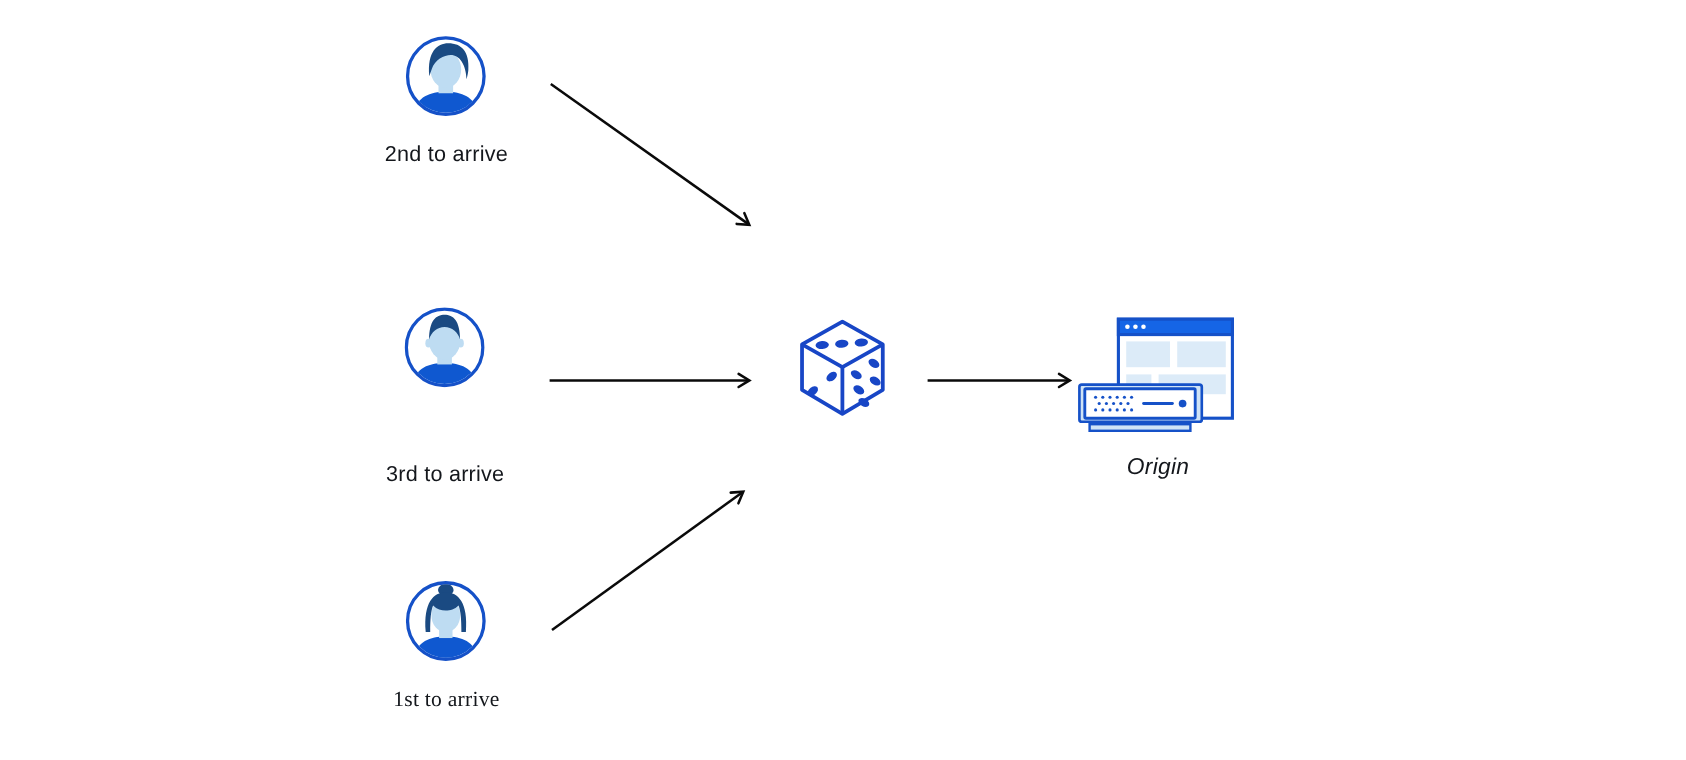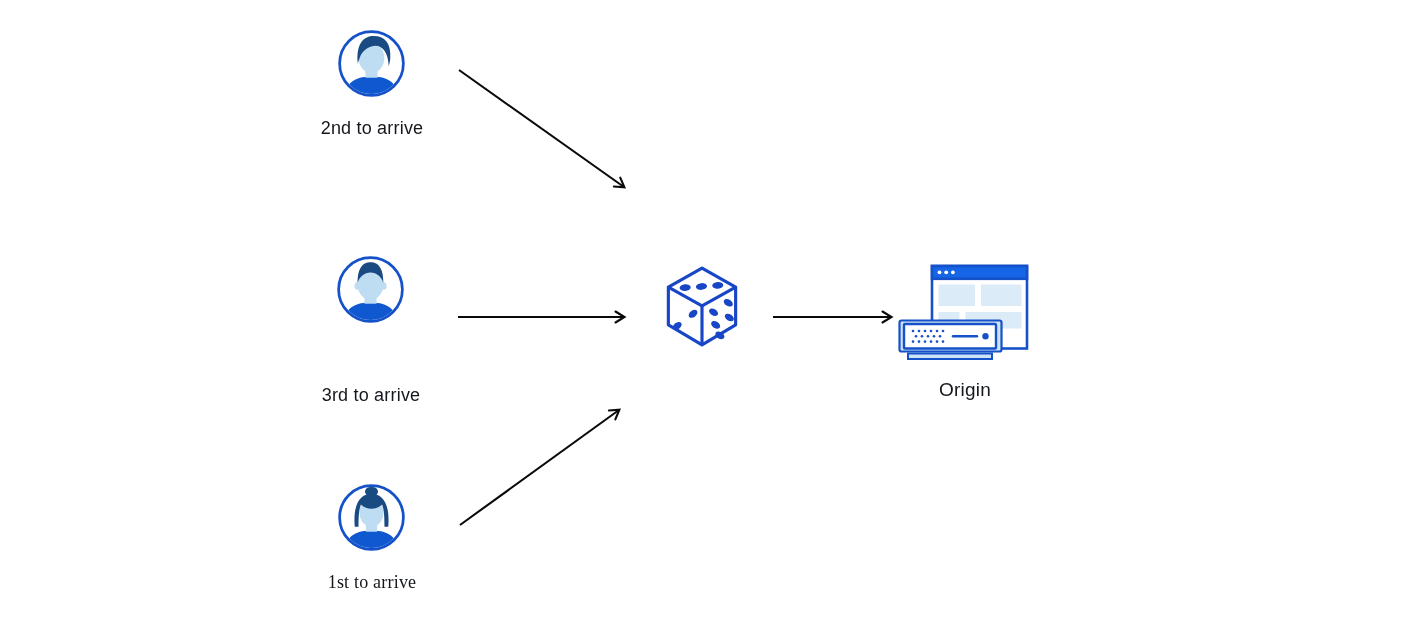--- a/index.html
+++ b/index.html
@@ -5,21 +5,21 @@
   html,body{margin:0;padding:0;background:#ffffff;}
   .canvas{
     position:relative;width:1377px;height:633px;background:#ffffff;overflow:hidden;
     font-family:"Liberation Sans",sans-serif;
   }
   .abs{position:absolute;}
   .node-label{
     position:absolute;width:170px;text-align:center;
     font-size:18px;color:#14171c;letter-spacing:.2px;line-height:22px;
   }
-  .origin-label{font-size:19px;}
+  .origin-label{font-size:19px;font-style:italic;}
   svg{display:block;}
 </style>
 </head>
 <body>
 
 <div class="canvas">
 
   <svg class="abs" style="left:0;top:0;" width="1405" height="633" viewBox="0 0 1405 633">
     <defs>
       <marker id="ah" markerWidth="16" markerHeight="16" refX="12.5" refY="8" orient="auto" markerUnits="userSpaceOnUse">

